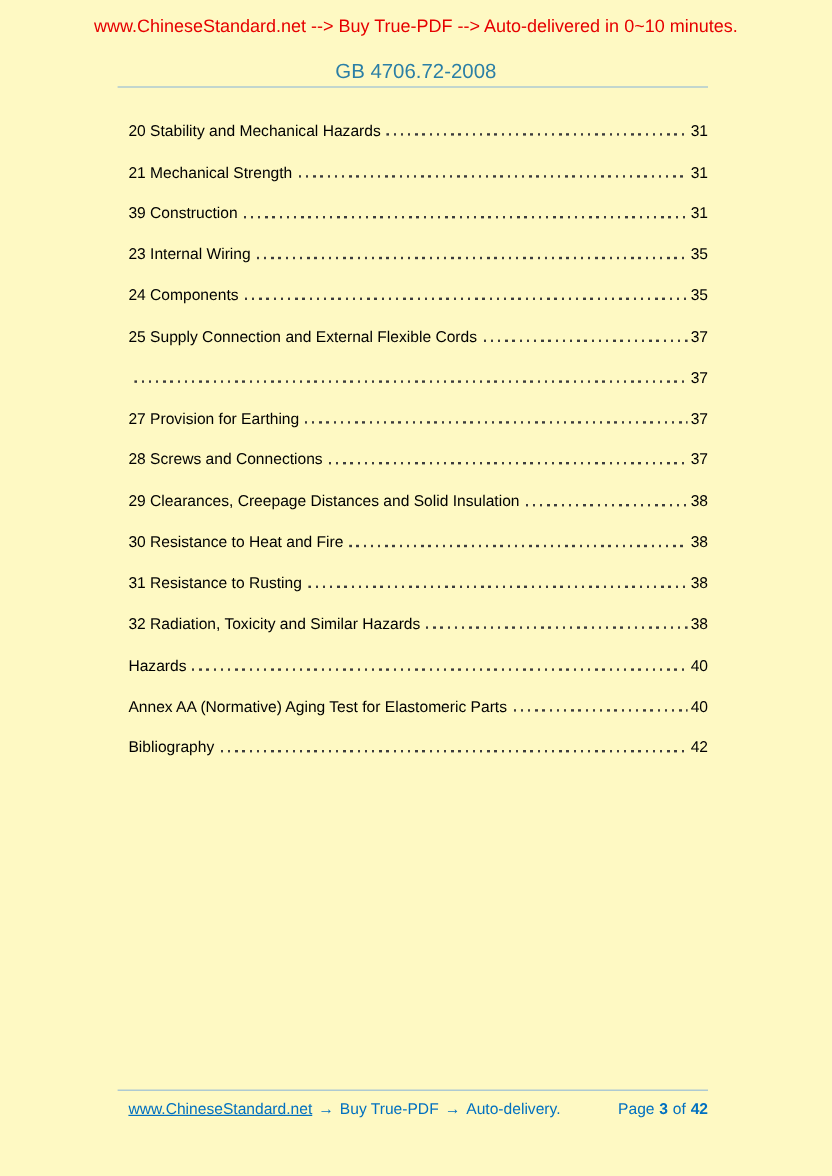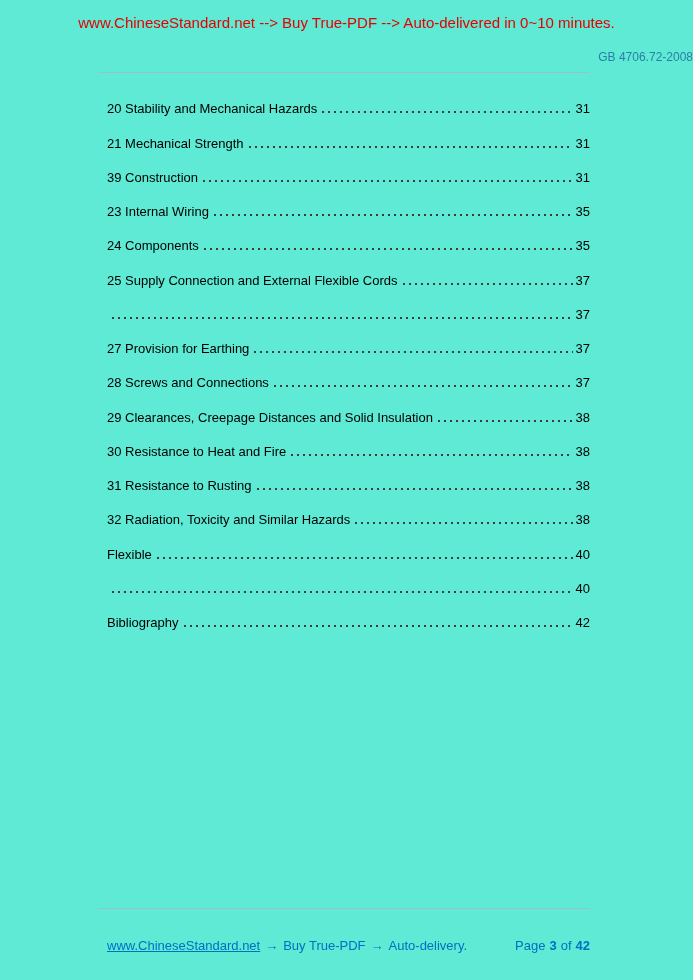--- a/index.html
+++ b/index.html
@@ -4,33 +4,33 @@
 <style>
   * { margin:0; padding:0; box-sizing:border-box; }
   html,body { background:#ffffff; }
   body {
     width:693px; height:980px;
     font-family:"Liberation Sans", sans-serif;
     color:#000;
     position:relative;
     overflow:hidden;
   }
-  .page { position:relative; width:693px; height:980px; background:#5eead4; }
+  .page { position:relative; width:693px; height:980px; background:#fef9c3; }
 
   .banner {
     position:absolute; top:14px; left:0; right:0;
     text-align:center;
     font-size:15px;
     color:var(--banner-red,#e60000);
     white-space:nowrap;
   }
   .doc-code {
     position:absolute; top:50px; left:0; right:0;
-    text-align:right;
-    font-size:12px;
+    text-align:center;
+    font-size:17px;
     color:var(--code-teal,#2b7fa6);
   }
   .rule {
     position:absolute; left:98px; width:492px; height:1px;
     background:var(--divider,#9bbfd6);
   }
   .rule-top { top:72px; }
   .rule-bottom { top:908px; }
 
   .toc {
@@ -48,21 +48,20 @@
     align-self:flex-end;
     background-image:repeating-linear-gradient(to right,#3c3c3c 0 2px,transparent 2px 6px);
   }
   .toc-page { white-space:nowrap; }
 
   .footer {
     position:absolute; top:916px; left:107px; right:103px;
     display:flex; justify-content:space-between; align-items:baseline;
     font-size:13px;
     color:var(--footer-blue,#0070c0);
-    margin-top:22px;
   }
   .footer-left { display:flex; gap:5px; align-items:baseline; white-space:nowrap; }
   .footer-right { display:flex; gap:4px; align-items:baseline; white-space:nowrap;text-align:center; }
   .footer-link { color:var(--footer-blue,#0070c0); text-decoration:underline; cursor:pointer; }
   .footer b { font-weight:bold; }
 </style>
 </head>
 <body>
 
 <div class="page">
@@ -145,26 +144,27 @@
       <span class="toc-page">38</span>
     </div>
 
     <div class="toc-row">
       <span class="toc-title">32 Radiation, Toxicity and Similar Hazards</span>
       <span class="toc-leader"></span>
       <span class="toc-page">38</span>
     </div>
 
     <div class="toc-row">
-      <span class="toc-title">Flexible</span>
+      <span class="toc-title">Hazards</span>
       <span class="toc-leader"></span>
       <span class="toc-page">40</span>
     </div>
 
     <div class="toc-row">
+      <span class="toc-title">Annex AA (Normative) Aging Test for Elastomeric Parts</span>
       <span class="toc-leader"></span>
       <span class="toc-page">40</span>
     </div>
 
     <div class="toc-row">
       <span class="toc-title">Bibliography</span>
       <span class="toc-leader"></span>
       <span class="toc-page">42</span>
     </div>
   </div>

